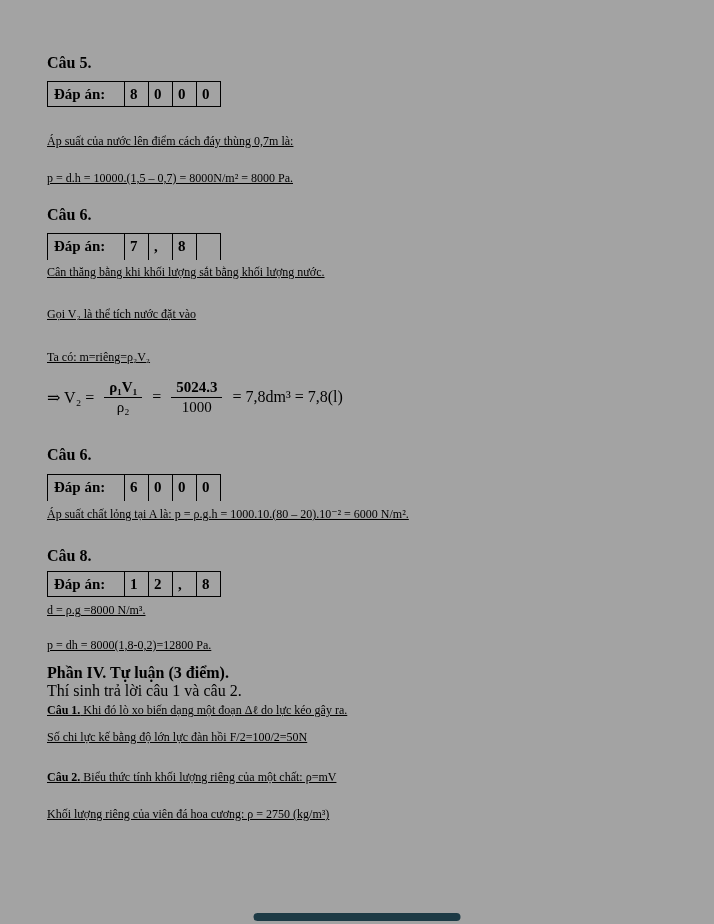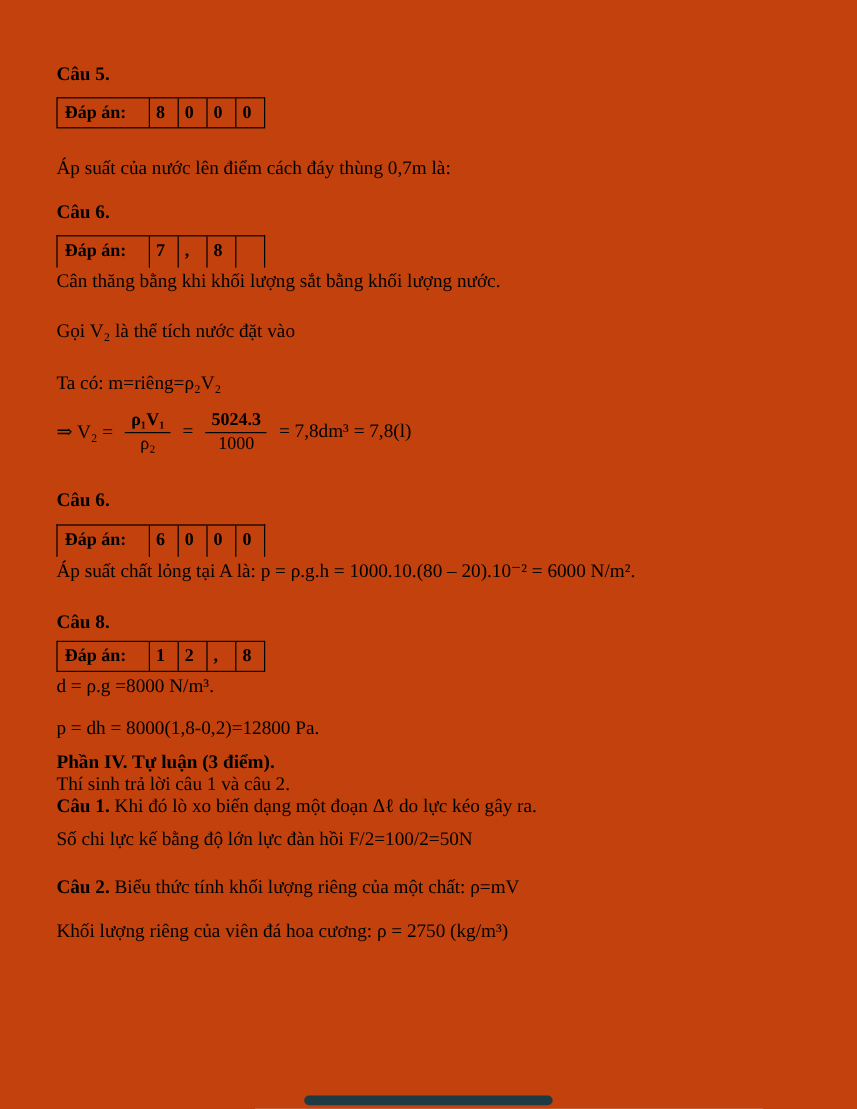--- a/index.html
+++ b/index.html
@@ -1,25 +1,25 @@
 <!DOCTYPE html>
 <html><head>
 <meta charset="utf-8">
 <style>
   html,body{margin:0;padding:0;}
   .page{
     position:relative;
     width:714px;height:924px;
-    background:#c2410c;
+    background:#a3a3a3;
     color:#000;
     font-family:"Liberation Serif","DejaVu Serif",serif;
     overflow:hidden;
   }
   .content{position:absolute;left:47px;top:0;padding-top:53px;width:640px;}
-  .para{font-size:16px;line-height:20px;white-space:nowrap;}
+  .para{font-size:12px;line-height:20px;white-space:nowrap;text-decoration:underline;}
   .q-heading{font-size:16px;line-height:20px;font-weight:bold;}
   .ans-table{
     display:flex;
     border:1px solid #000;
     width:max-content;
     font-weight:bold;
     font-size:15px;
     line-height:20px;
     box-sizing:border-box;
   }
@@ -49,20 +49,21 @@
 
     <div class="q-heading" style="margin-bottom:8px">Câu 5.</div>
     <div class="ans-table" style="margin-bottom:24px">
       <div class="ans-label">Đáp án:</div>
       <div class="ans-cell">8</div>
       <div class="ans-cell">0</div>
       <div class="ans-cell">0</div>
       <div class="ans-cell">0</div>
     </div>
     <div class="para" style="margin-bottom:17px">Áp suất của nước lên điểm cách đáy thùng 0,7m là:</div>
+    <div class="para" style="margin-bottom:17px">p = d.h = 10000.(1,5 – 0,7) = 8000N/m² = 8000 Pa.</div>
 
     <div class="q-heading" style="margin-bottom:8px">Câu 6.</div>
     <div class="ans-table cut" style="margin-bottom:2px">
       <div class="ans-label">Đáp án:</div>
       <div class="ans-cell">7</div>
       <div class="ans-cell">,</div>
       <div class="ans-cell">8</div>
       <div class="ans-cell"></div>
     </div>
     <div class="para" style="margin-bottom:22px">Cân thăng bằng khi khối lượng sắt bằng khối lượng nước.</div>

